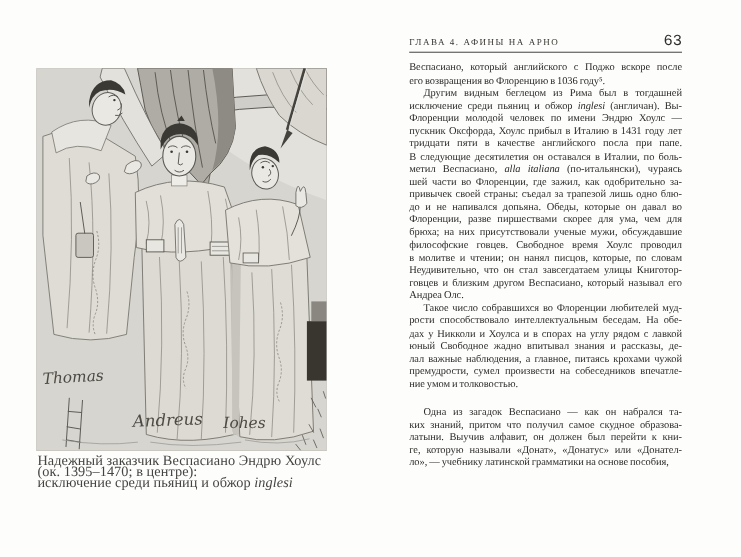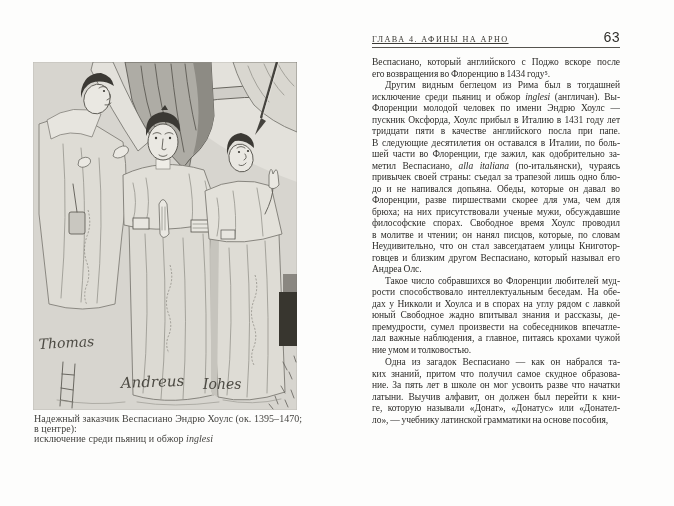--- a/index.html
+++ b/index.html
@@ -10,37 +10,37 @@
   }
   .spread{position:relative;width:674px;height:506px;background:#fdfdfc;}
   .page{position:absolute;top:0;height:506px;}
   .page.left{left:0;width:337px;}
   .page.right{left:337px;width:337px;}
 
   
   figure{margin:0;}
   .illustration{position:absolute;left:33px;top:62px;width:264px;height:348px;display:block;}
   .caption{position:absolute;left:34px;top:414px;width:272px;
-    font-size:10px;line-height:10.2px;color:#454440;letter-spacing:.05px;}
+    font-size:13px;line-height:10.2px;color:#454440;letter-spacing:.05px;}
   .caption i{font-style:italic;}
 
   
   .running-head{position:absolute;left:35px;top:30px;width:248px;
     display:flex;justify-content:space-between;align-items:baseline;}
-  .chapter{font-size:8.2px;letter-spacing:1.4px;color:#3a3833;white-space:nowrap;text-decoration:underline;}
+  .chapter{font-size:8.2px;letter-spacing:1.4px;color:#3a3833;white-space:nowrap;}
   .pagenum{font-size:14px;color:#2f2e2a;font-family:Liberation Mono, monospace;}
   .head-rule{position:absolute;left:35px;top:47px;width:248px;height:0;
     border-top:1px solid #56544f;}
 
   
   .body-text{position:absolute;left:35px;top:57px;width:248px;
     font-size:9.5px;line-height:11.5px;color:#2d2c29;
     word-spacing:-0.5px;letter-spacing:-0.05px;overflow:hidden;}
   .para{margin:0;}
-  .para.gap{margin-top:1px;}
+  .para.gap{margin-top:14px;}
   .line{text-align:justify;text-align-last:justify;white-space:normal;}
   .line.last{text-align-last:auto;}
   .para.indent .line:first-child{text-indent:13px;}
   .line i{font-style:italic;}
 
   
   .ink{stroke:#5c5a54;fill:none;stroke-width:.9;stroke-linecap:round;}
   .fold{stroke:#96948d;fill:none;stroke-width:.8;stroke-linecap:round;}
   .script{font-family:"DejaVu Serif","Liberation Serif",serif;font-style:italic;fill:#4c4a43;}
 </style>
@@ -212,54 +212,53 @@
 
   <div class="page right">
     <div class="running-head">
       <span class="chapter">ГЛАВА 4. АФИНЫ НА АРНО</span>
       <span class="pagenum">63</span>
     </div>
     <div class="head-rule"></div>
     <div class="body-text">
         <div class="para">
           <div class="line">Веспасиано, который английского с Поджо вскоре после</div>
-          <div class="line last">его возвращения во Флоренцию в 1434 году⁵.</div>
+          <div class="line last">его возвращения во Флоренцию в 1036 году⁵.</div>
         </div>
         <div class="para indent">
           <div class="line">Другим видным беглецом из Рима был в тогдашней</div>
           <div class="line">исключение среди пьяниц и обжор <i>inglesi</i> (англичан). Вы-</div>
           <div class="line">Флоренции молодой человек по имени Эндрю Хоулс —</div>
           <div class="line">пускник Оксфорда, Хоулс прибыл в Италию в 1431 году лет</div>
           <div class="line">тридцати пяти в качестве английского посла при папе.</div>
           <div class="line">В следующие десятилетия он оставался в Италии, по боль-</div>
+          <div class="line">метил Веспасиано, <i>alla italiana</i> (по-итальянски), чураясь</div>
           <div class="line">шей части во Флоренции, где зажил, как одобрительно за-</div>
-          <div class="line">метил Веспасиано, <i>alla italiana</i> (по-итальянски), чураясь</div>
           <div class="line">привычек своей страны: съедал за трапезой лишь одно блю-</div>
           <div class="line">до и не напивался допьяна. Обеды, которые он давал во</div>
           <div class="line">Флоренции, разве пиршествами скорее для ума, чем для</div>
           <div class="line">брюха; на них присутствовали ученые мужи, обсуждавшие</div>
-          <div class="line">философские спорах. Свободное время Хоулс проводил</div>
+          <div class="line">философские говцев. Свободное время Хоулс проводил</div>
           <div class="line">в молитве и чтении; он нанял писцов, которые, по словам</div>
           <div class="line">Неудивительно, что он стал завсегдатаем улицы Книготор-</div>
           <div class="line">говцев и близким другом Веспасиано, который называл его</div>
           <div class="line last">Андреа Олс.</div>
         </div>
         <div class="para indent">
           <div class="line">Такое число собравшихся во Флоренции любителей муд-</div>
           <div class="line">рости способствовало интеллектуальным беседам. На обе-</div>
           <div class="line">дах у Никколи и Хоулса и в спорах на углу рядом с лавкой</div>
           <div class="line">юный Свободное жадно впитывал знания и рассказы, де-</div>
+          <div class="line">лал важные наблюдения, а главное, питаясь крохами чужой</div>
           <div class="line">премудрости, сумел произвести на собеседников впечатле-</div>
-          <div class="line">лал важные наблюдения, а главное, питаясь крохами чужой</div>
           <div class="line last">ние умом и толковостью.</div>
         </div>
         <div class="para indent gap">
           <div class="line">Одна из загадок Веспасиано — как он набрался та-</div>
           <div class="line">ких знаний, притом что получил самое скудное образова-</div>
-          <div class="line">ние. За пять лет в школе он мог усвоить разве что начатки</div>
           <div class="line">латыни. Выучив алфавит, он должен был перейти к кни-</div>
           <div class="line">ге, которую называли «Донат», «Донатус» или «Донател-</div>
           <div class="line last">ло», — учебнику латинской грамматики на основе пособия,</div>
         </div>
       </div>
   </div>
 
 </div>
 
 </body></html>

